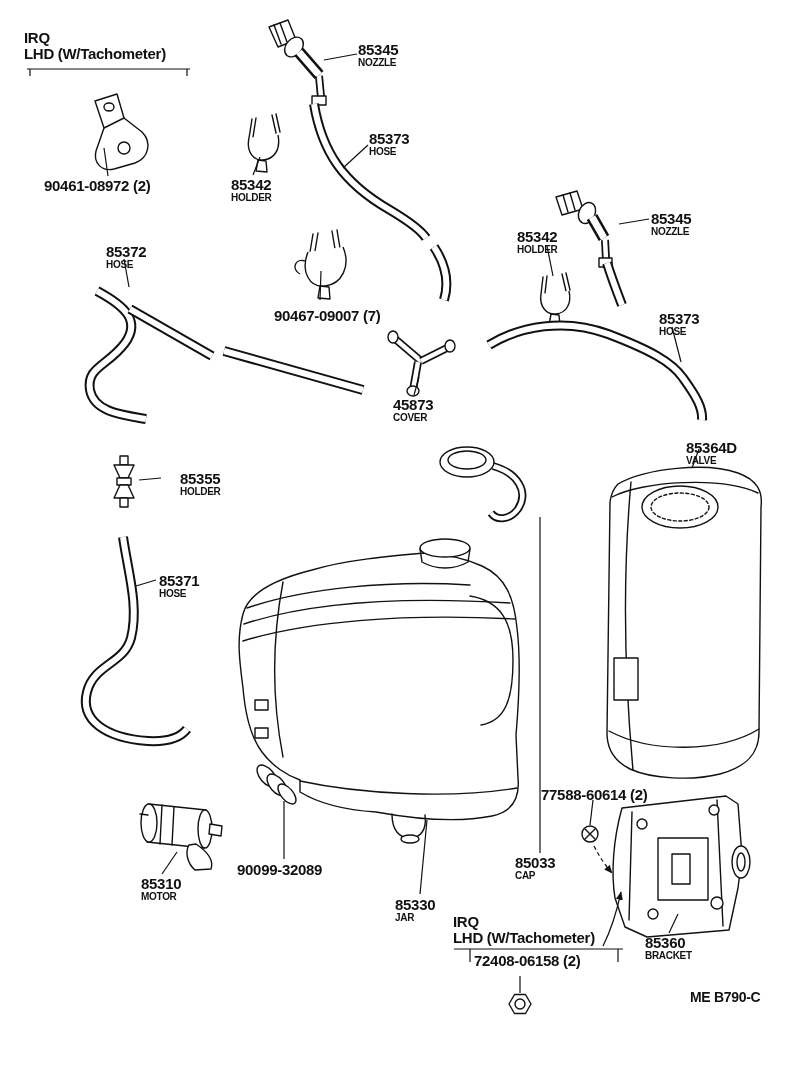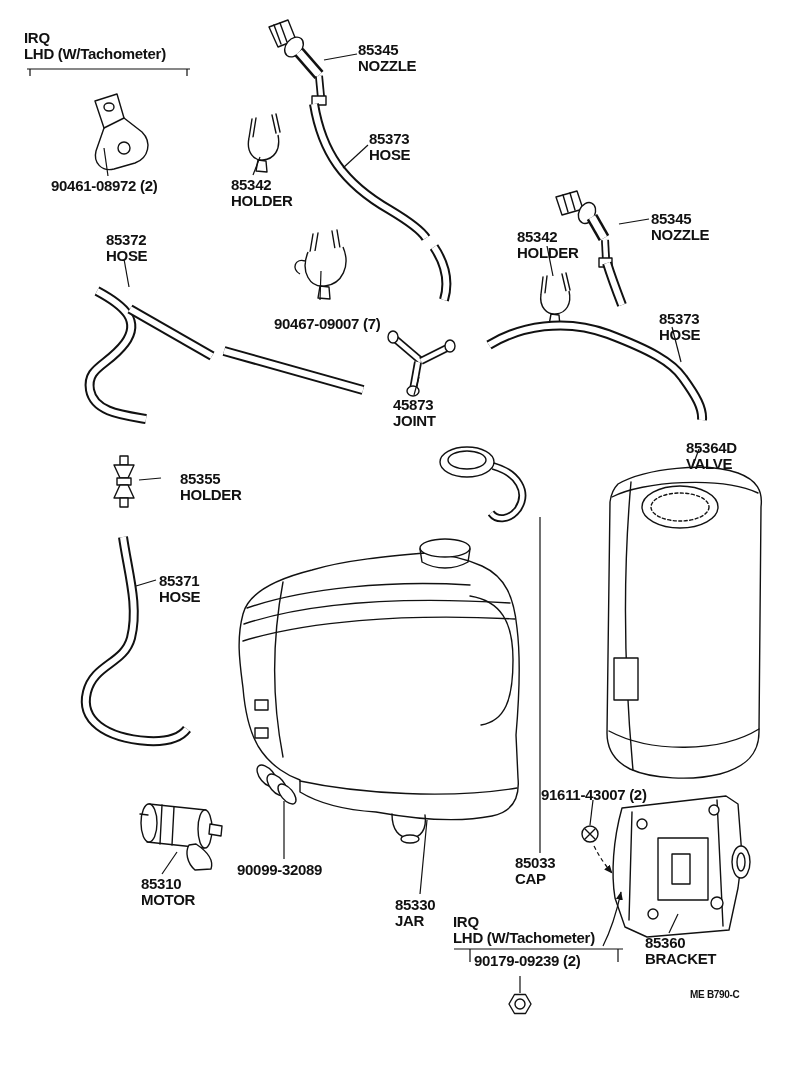--- a/index.html
+++ b/index.html
@@ -1,22 +1,22 @@
 <!DOCTYPE html>
 <html><head>
 <meta charset="utf-8">
 <style>
   html,body{margin:0;padding:0;background:#fff;}
   #canvas{position:relative;width:800px;height:1082px;background:#fff;overflow:hidden;
           font-family:"Liberation Sans",sans-serif;color:#111;padding-left:20px;}
   #art{position:absolute;left:0;top:0;}
   .lbl{position:absolute;font-weight:bold;line-height:1.05;letter-spacing:-0.3px;white-space:nowrap;}
   .pn{font-size:15px;}
-  .pd{font-size:15px;}
-  .code{font-size:10px;font-weight:bold;}
+  .pd{font-size:10px;}
+  .code{font-size:14px;font-weight:bold;}
   
   .s{stroke:#111;stroke-width:1.4;fill:none;stroke-linejoin:round;stroke-linecap:round;}
   .f{stroke:#111;stroke-width:1.4;fill:#fff;stroke-linejoin:round;}
   .ld{stroke:#111;stroke-width:1.2;fill:none;}
   .dash{stroke-dasharray:4 3;}
   .ho{stroke:#111;stroke-width:10;fill:none;}
   .hi{stroke:#fff;stroke-width:6;fill:none;}
   .to{stroke:#111;stroke-width:12;fill:none;}
   .ti{stroke:#fff;stroke-width:7;fill:none;}
   .eo{stroke:#111;stroke-width:8;fill:none;}
@@ -239,74 +239,74 @@
 
   <div class="lbl" style="left:24px;top:30px">
     <div class="pn">IRQ</div>
     <div class="pn">LHD (W/Tachometer)</div>
   </div>
 
   <div class="lbl" style="left:453px;top:914px">
     <div class="pn">IRQ</div>
     <div class="pn">LHD (W/Tachometer)</div>
   </div>
-  <div class="lbl pn" style="left:474px;top:953px">90179-09239 (2)</div>
+  <div class="lbl pn" style="left:474px;top:953px">72408-06158 (2)</div>
 
   <div class="lbl" style="left:358px;top:42px">
     <div class="pn">85345</div>
     <div class="pd">NOZZLE</div>
   </div>
   <div class="lbl" style="left:369px;top:131px">
     <div class="pn">85373</div>
     <div class="pd">HOSE</div>
   </div>
-  <div class="lbl" style="left:51px;top:178px">
+  <div class="lbl" style="left:44px;top:178px">
     <div class="pn">90461-08972 (2)</div>
   </div>
   <div class="lbl" style="left:231px;top:177px">
     <div class="pn">85342</div>
     <div class="pd">HOLDER</div>
   </div>
-  <div class="lbl" style="left:106px;top:232px">
+  <div class="lbl" style="left:106px;top:244px">
     <div class="pn">85372</div>
     <div class="pd">HOSE</div>
   </div>
-  <div class="lbl" style="left:274px;top:316px">
+  <div class="lbl" style="left:274px;top:308px">
     <div class="pn">90467-09007 (7)</div>
   </div>
   <div class="lbl" style="left:517px;top:229px">
     <div class="pn">85342</div>
     <div class="pd">HOLDER</div>
   </div>
   <div class="lbl" style="left:651px;top:211px">
     <div class="pn">85345</div>
     <div class="pd">NOZZLE</div>
   </div>
   <div class="lbl" style="left:659px;top:311px">
     <div class="pn">85373</div>
     <div class="pd">HOSE</div>
   </div>
   <div class="lbl" style="left:393px;top:397px">
     <div class="pn">45873</div>
-    <div class="pd">JOINT</div>
+    <div class="pd">COVER</div>
   </div>
   <div class="lbl" style="left:686px;top:440px">
     <div class="pn">85364D</div>
     <div class="pd">VALVE</div>
   </div>
   <div class="lbl" style="left:180px;top:471px">
     <div class="pn">85355</div>
     <div class="pd">HOLDER</div>
   </div>
   <div class="lbl" style="left:159px;top:573px">
     <div class="pn">85371</div>
     <div class="pd">HOSE</div>
   </div>
   <div class="lbl" style="left:541px;top:787px">
-    <div class="pn">91611-43007 (2)</div>
+    <div class="pn">77588-60614 (2)</div>
   </div>
   <div class="lbl" style="left:515px;top:855px">
     <div class="pn">85033</div>
     <div class="pd">CAP</div>
   </div>
   <div class="lbl" style="left:237px;top:862px">
     <div class="pn">90099-32089</div>
   </div>
   <div class="lbl" style="left:141px;top:876px">
     <div class="pn">85310</div>

